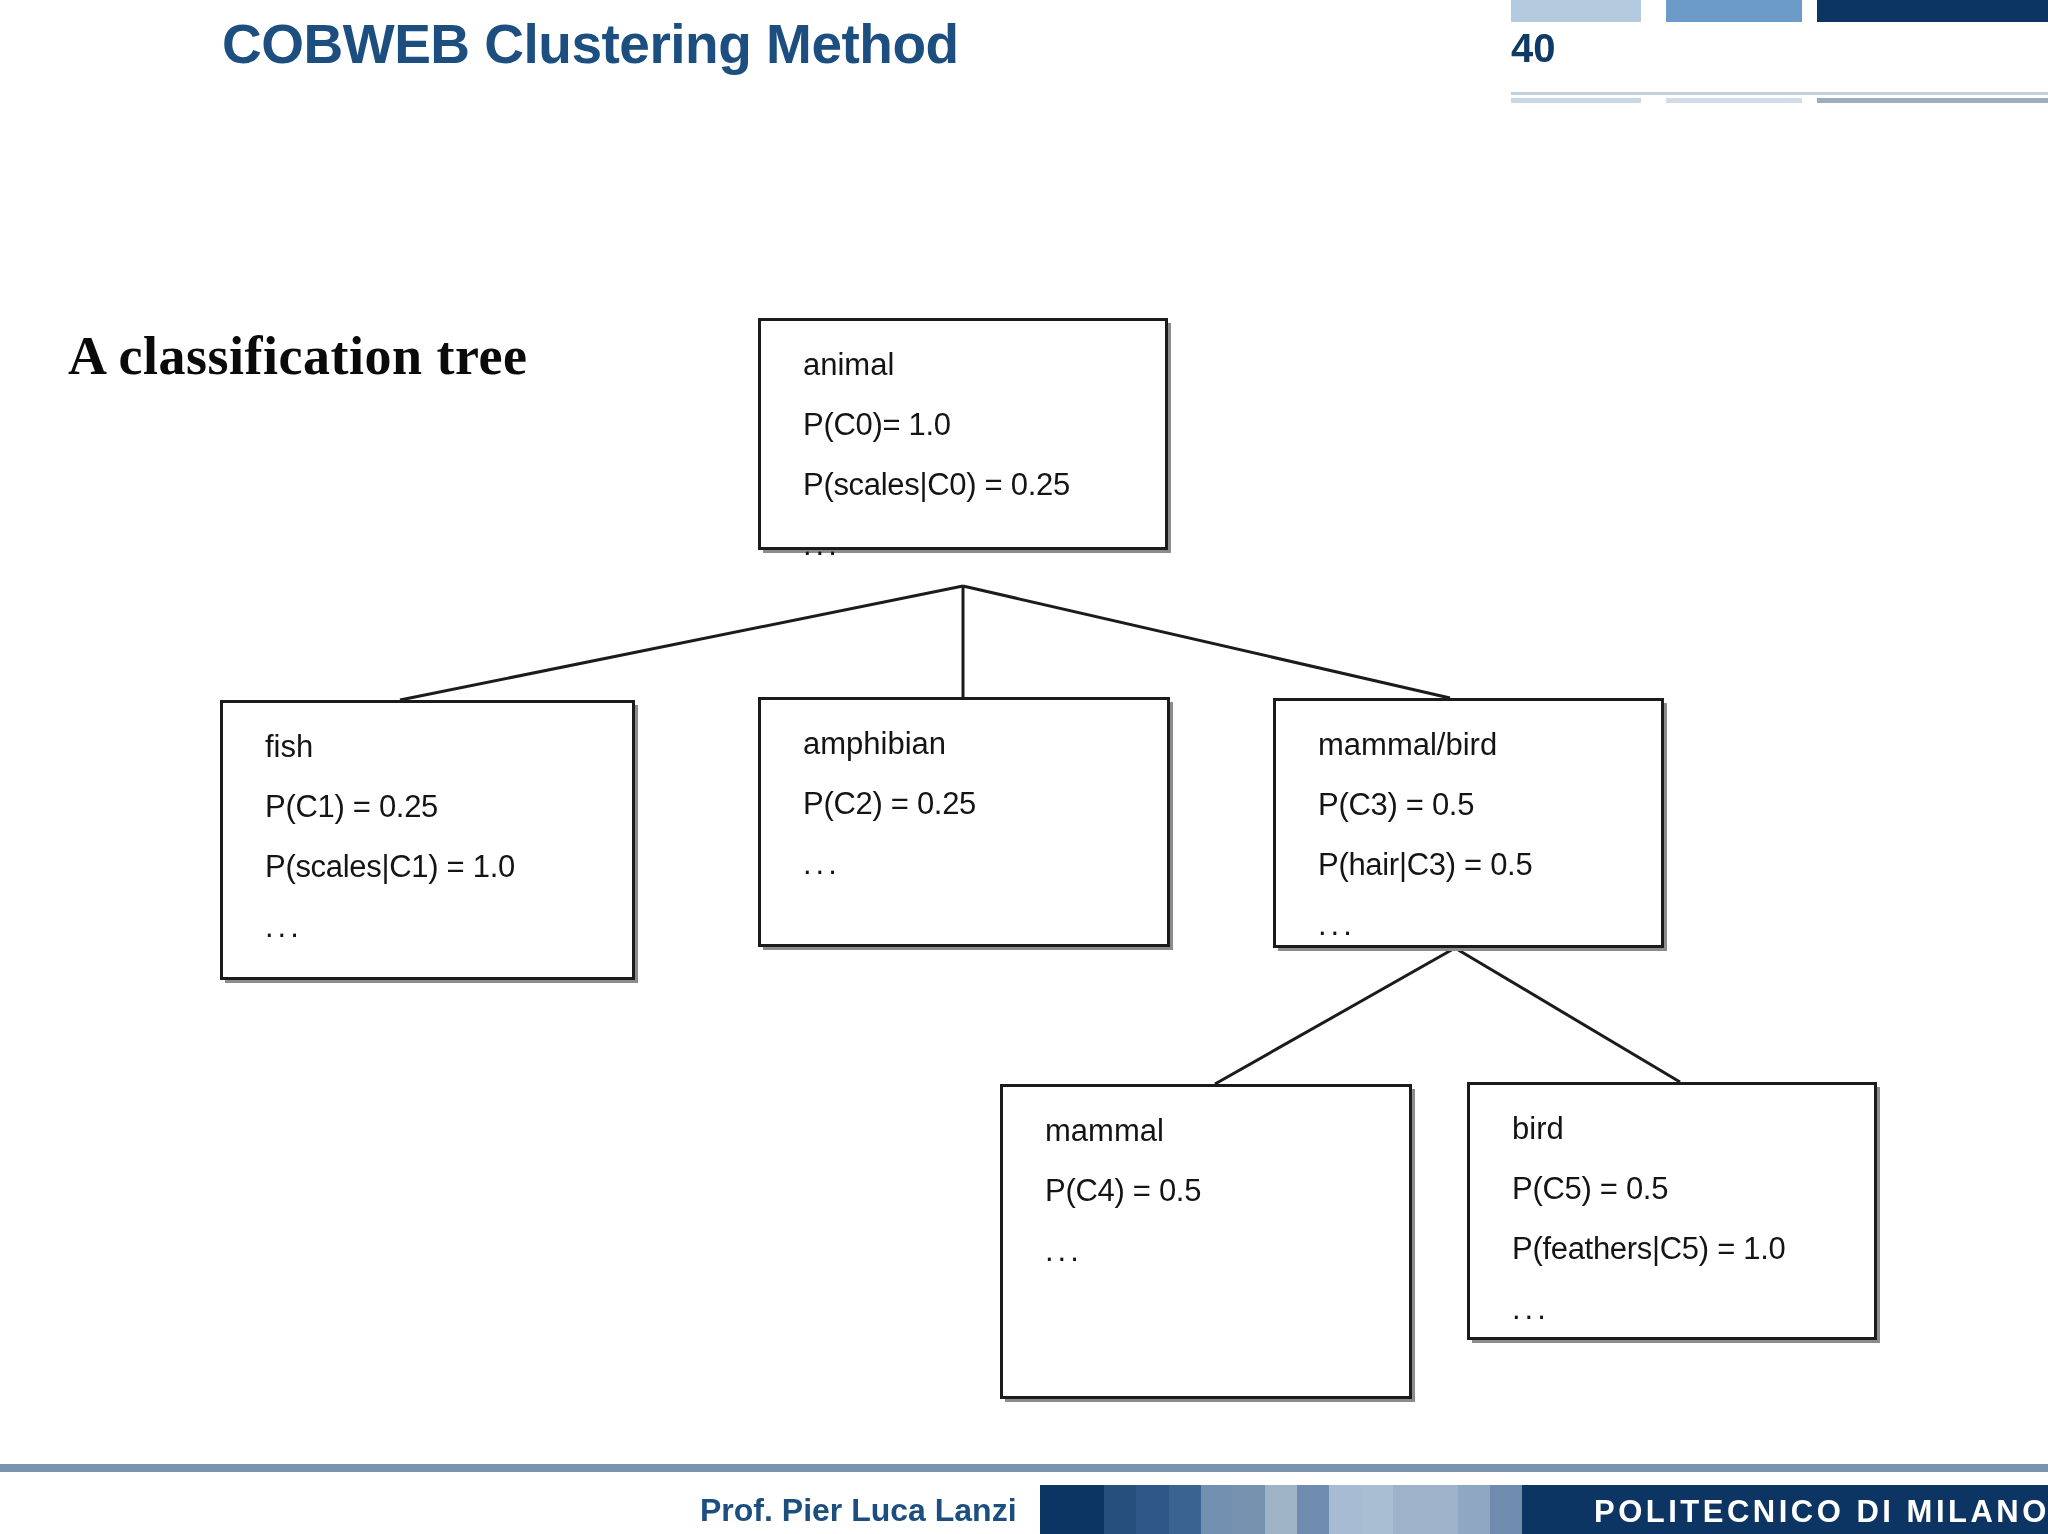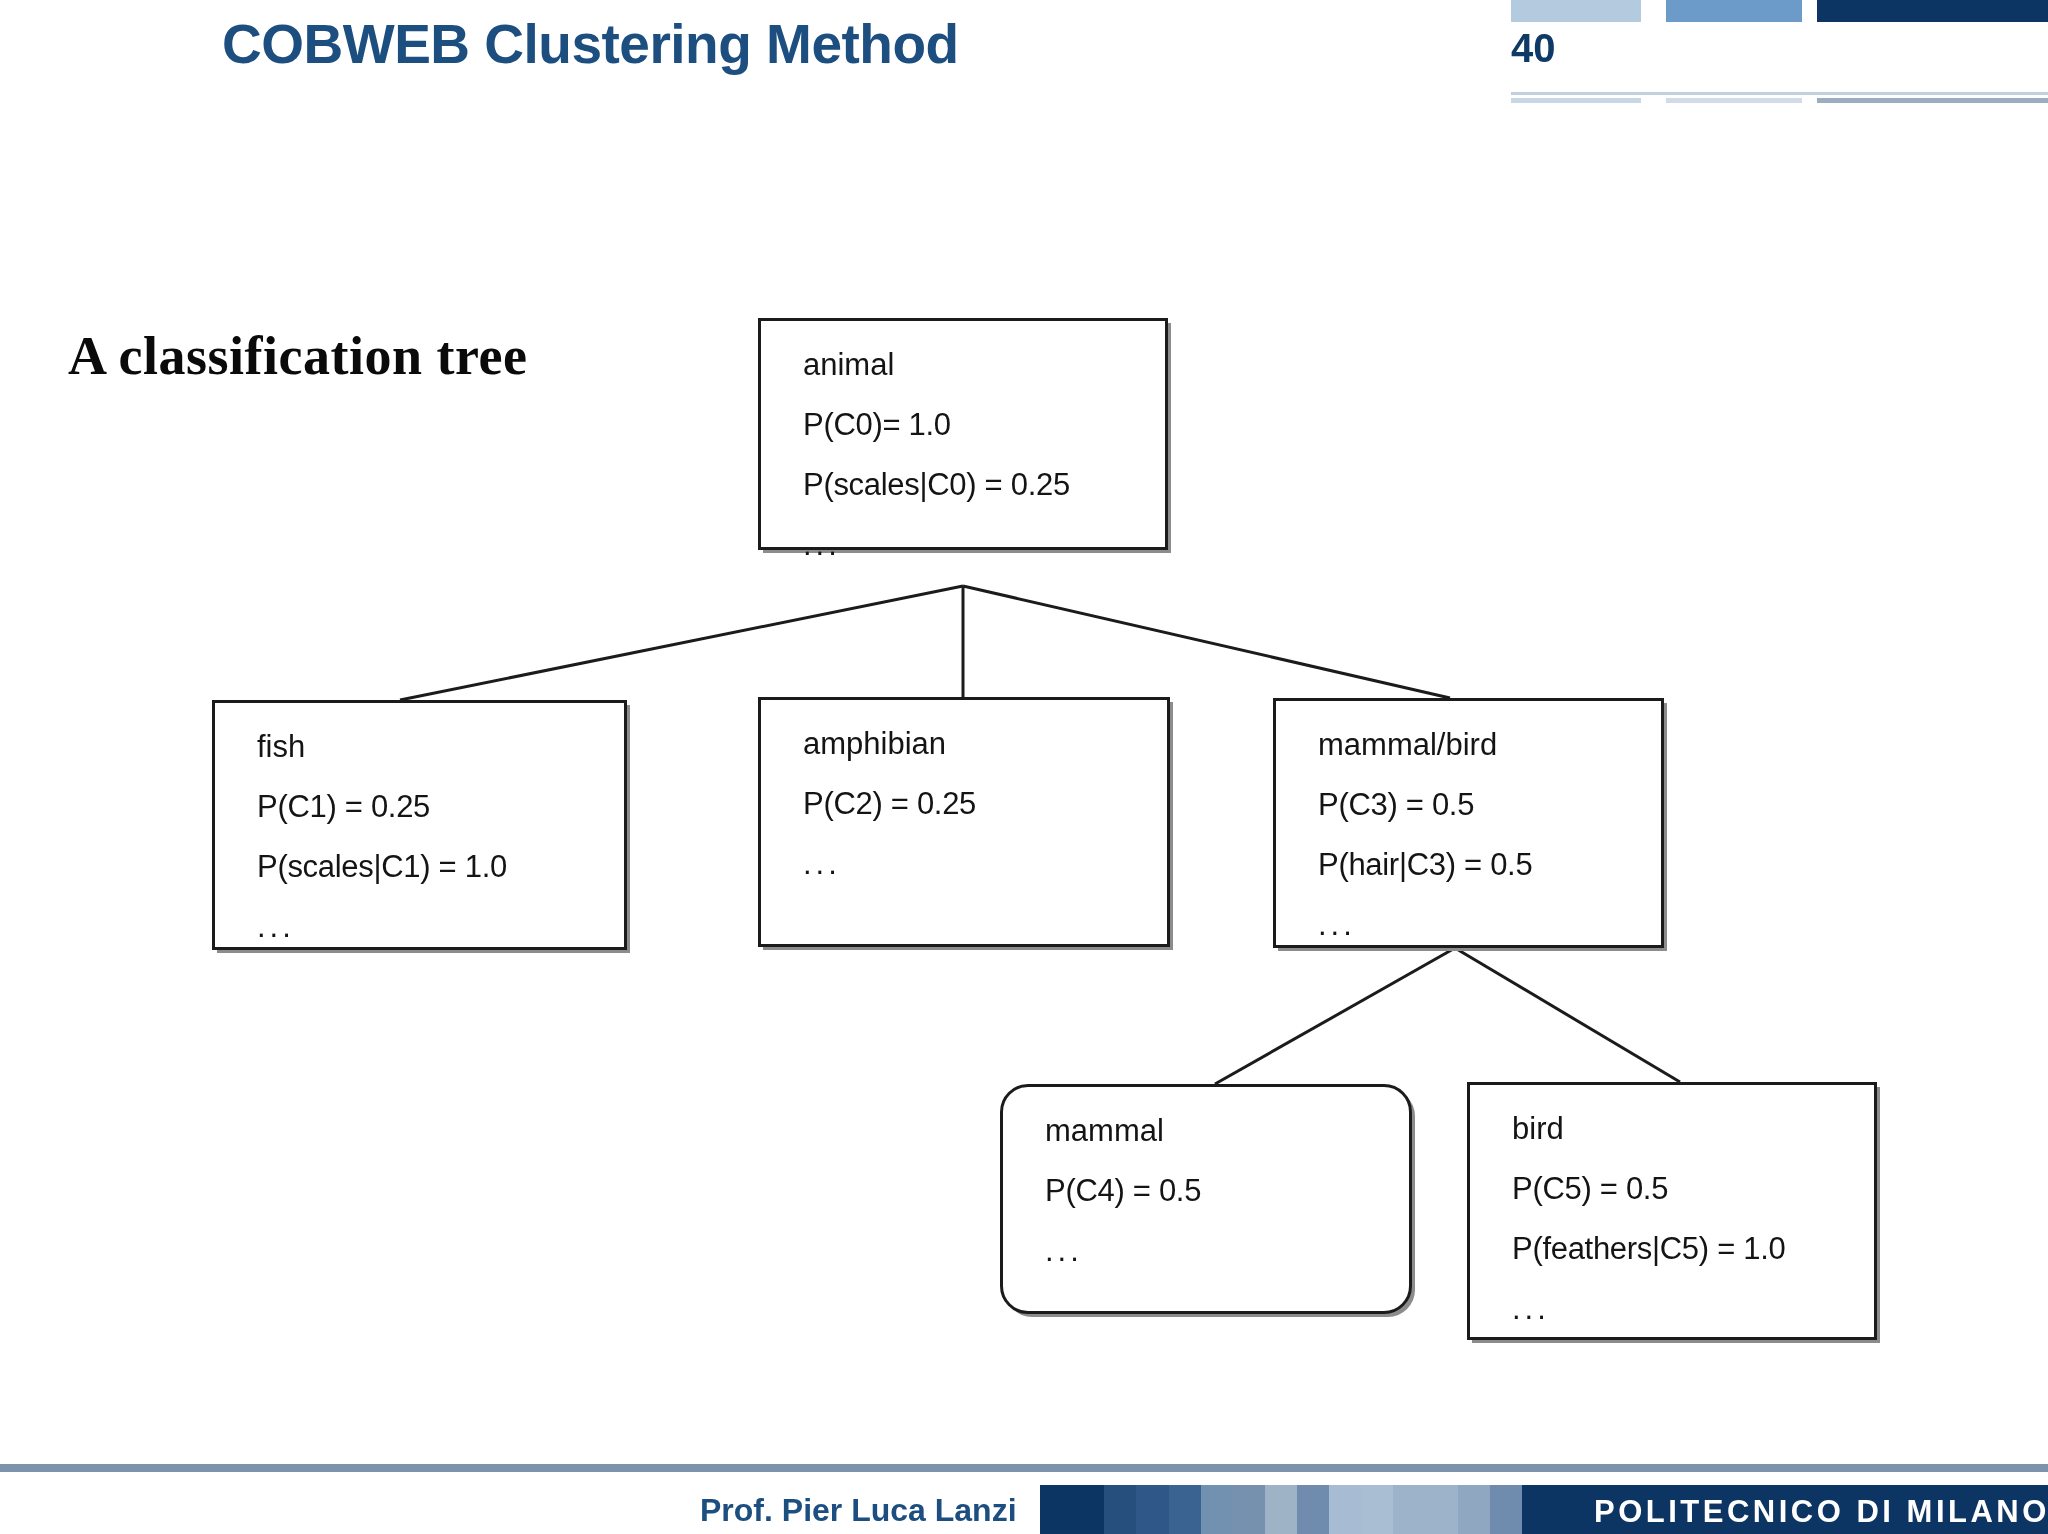--- a/index.html
+++ b/index.html
@@ -98,24 +98,24 @@
   }
   .node .line.title-line { letter-spacing: 0px; }
   .node-inner {
     padding: 26px 0 0 42px;
   }
   .node .line { margin-bottom: 24px; }
   .node .line.ellipsis { font-size: 31px; letter-spacing: 4px; margin-bottom: 0; }
 
   
   #node-animal      { left: 758px;  top: 318px;  width: 410px; height: 232px; }
-  #node-fish        { left: 212px;  top: 700px;  width: 415px; height: 250px; }
+  #node-fish        { left: 220px;  top: 700px;  width: 415px; height: 280px; }
   #node-amphibian   { left: 758px;  top: 697px;  width: 412px; height: 250px; }
   #node-mammalbird  { left: 1273px; top: 698px;  width: 391px; height: 250px; }
-  #node-mammal      { left: 1000px; top: 1084px; width: 412px; height: 230px; border-radius: 28px; }
+  #node-mammal      { left: 1000px; top: 1084px; width: 412px; height: 315px; }
   #node-bird        { left: 1467px; top: 1082px; width: 410px; height: 258px; }
 
   
   #footer {
     position: absolute;
     left: 0;
     top: 1450px;
     width: 2048px;
     height: 84px;
   }

